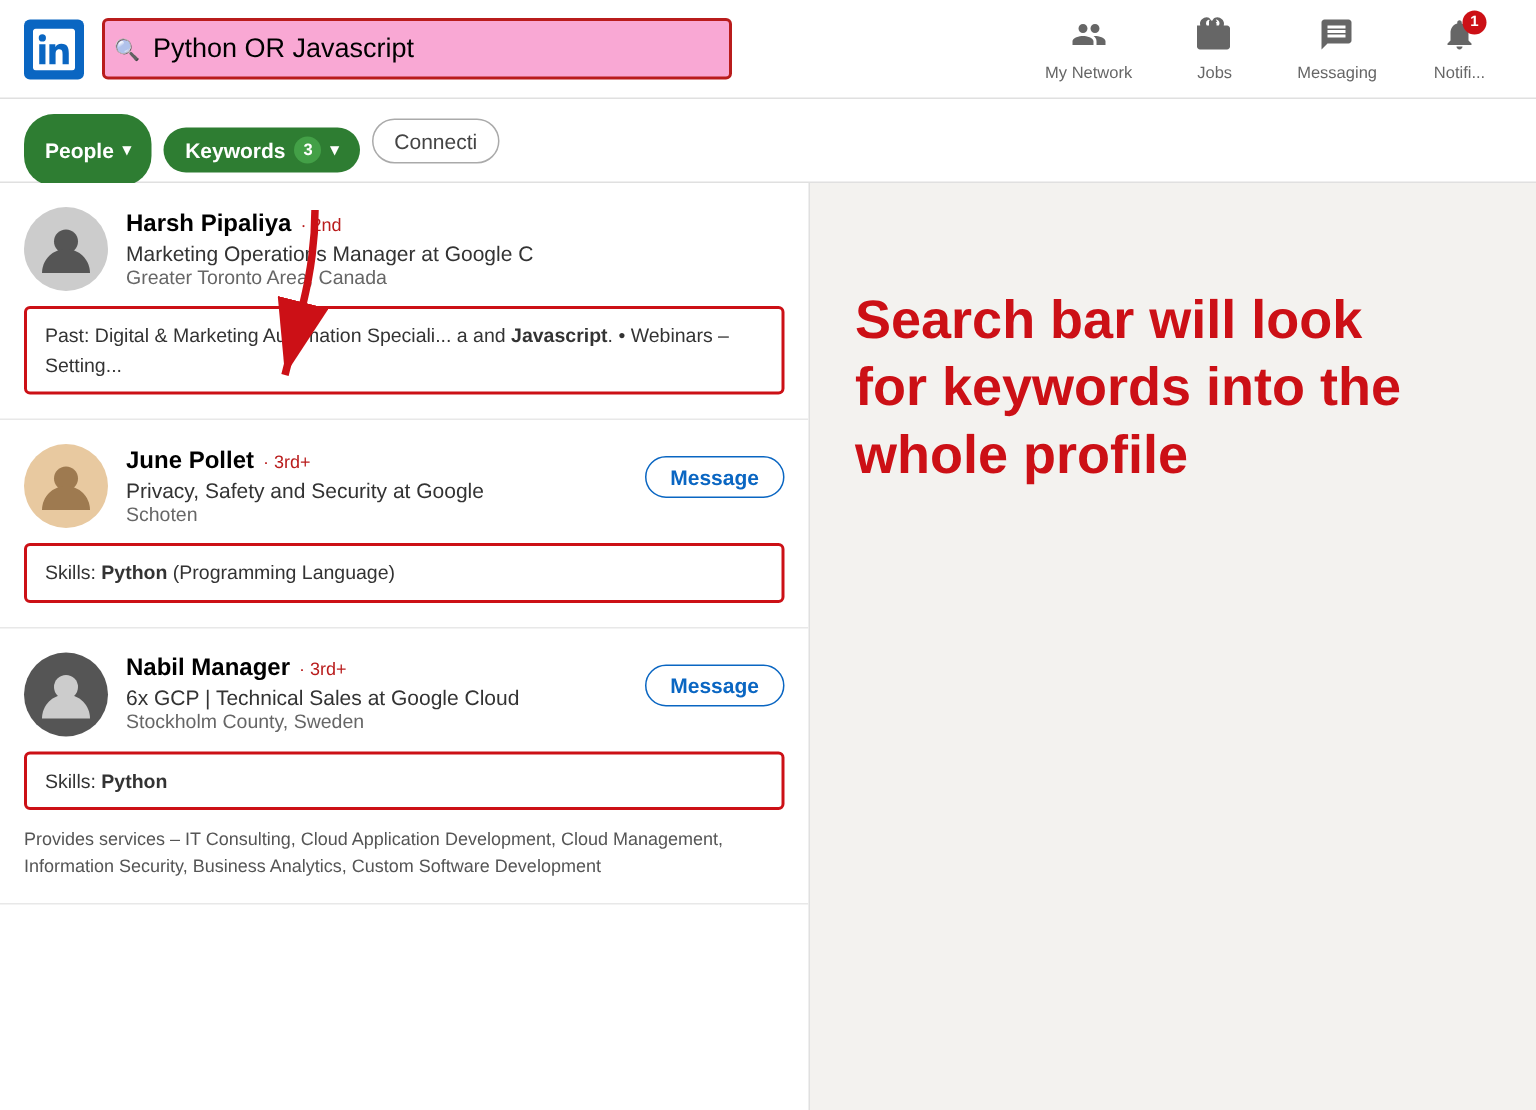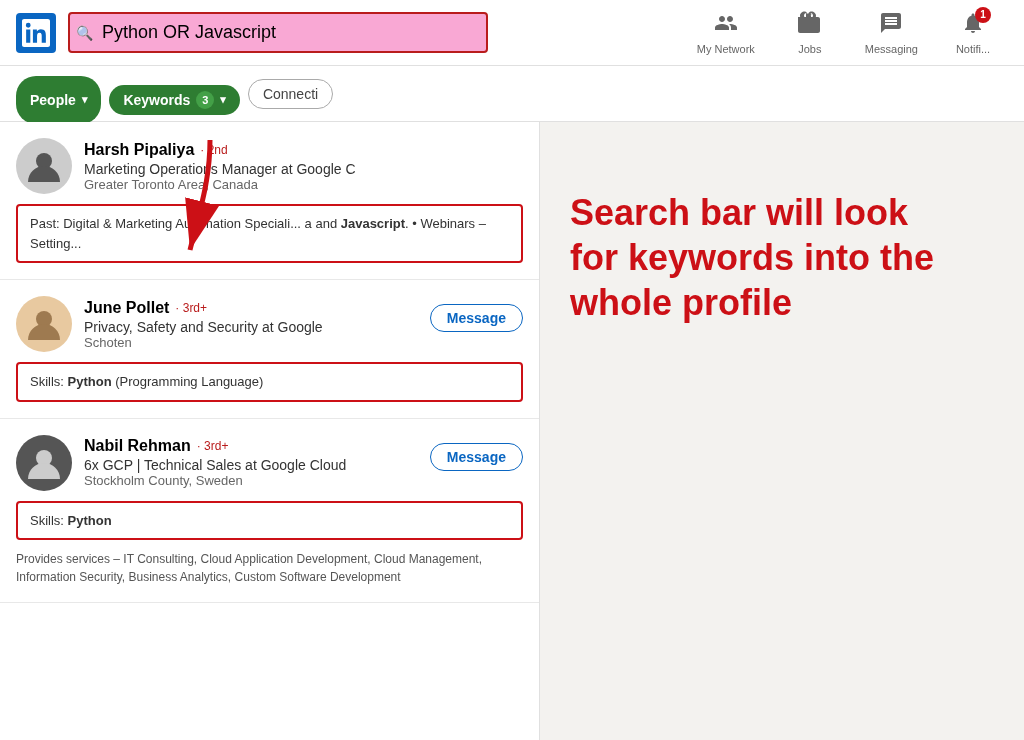--- a/index.html
+++ b/index.html
@@ -373,21 +373,21 @@
         <div class="result-left">
           <div class="result-header">
             <div class="avatar-placeholder" style="background:#555;">
               <svg width="40" height="40" viewBox="0 0 40 40" fill="#ccc">
                 <circle cx="20" cy="15" r="8"></circle>
                 <path d="M4 36c0-8.837 7.163-16 16-16s16 7.163 16 16"></path>
               </svg>
             </div>
             <div class="result-info">
               <div class="result-name">
-                <span>Nabil Rehman</span>
+                <span>Nabil Manager</span>
                 <span class="degree">· <span>3rd+</span></span>
               </div>
               <div class="result-title">6x GCP | Technical Sales at Google Cloud</div>
               <div class="result-location" style="font-size:13px;color:#666;">Stockholm County, Sweden</div>
             </div>
           </div>
         </div>
         <button class="message-btn">Message</button>
       </div>
       <div class="keyword-box">

